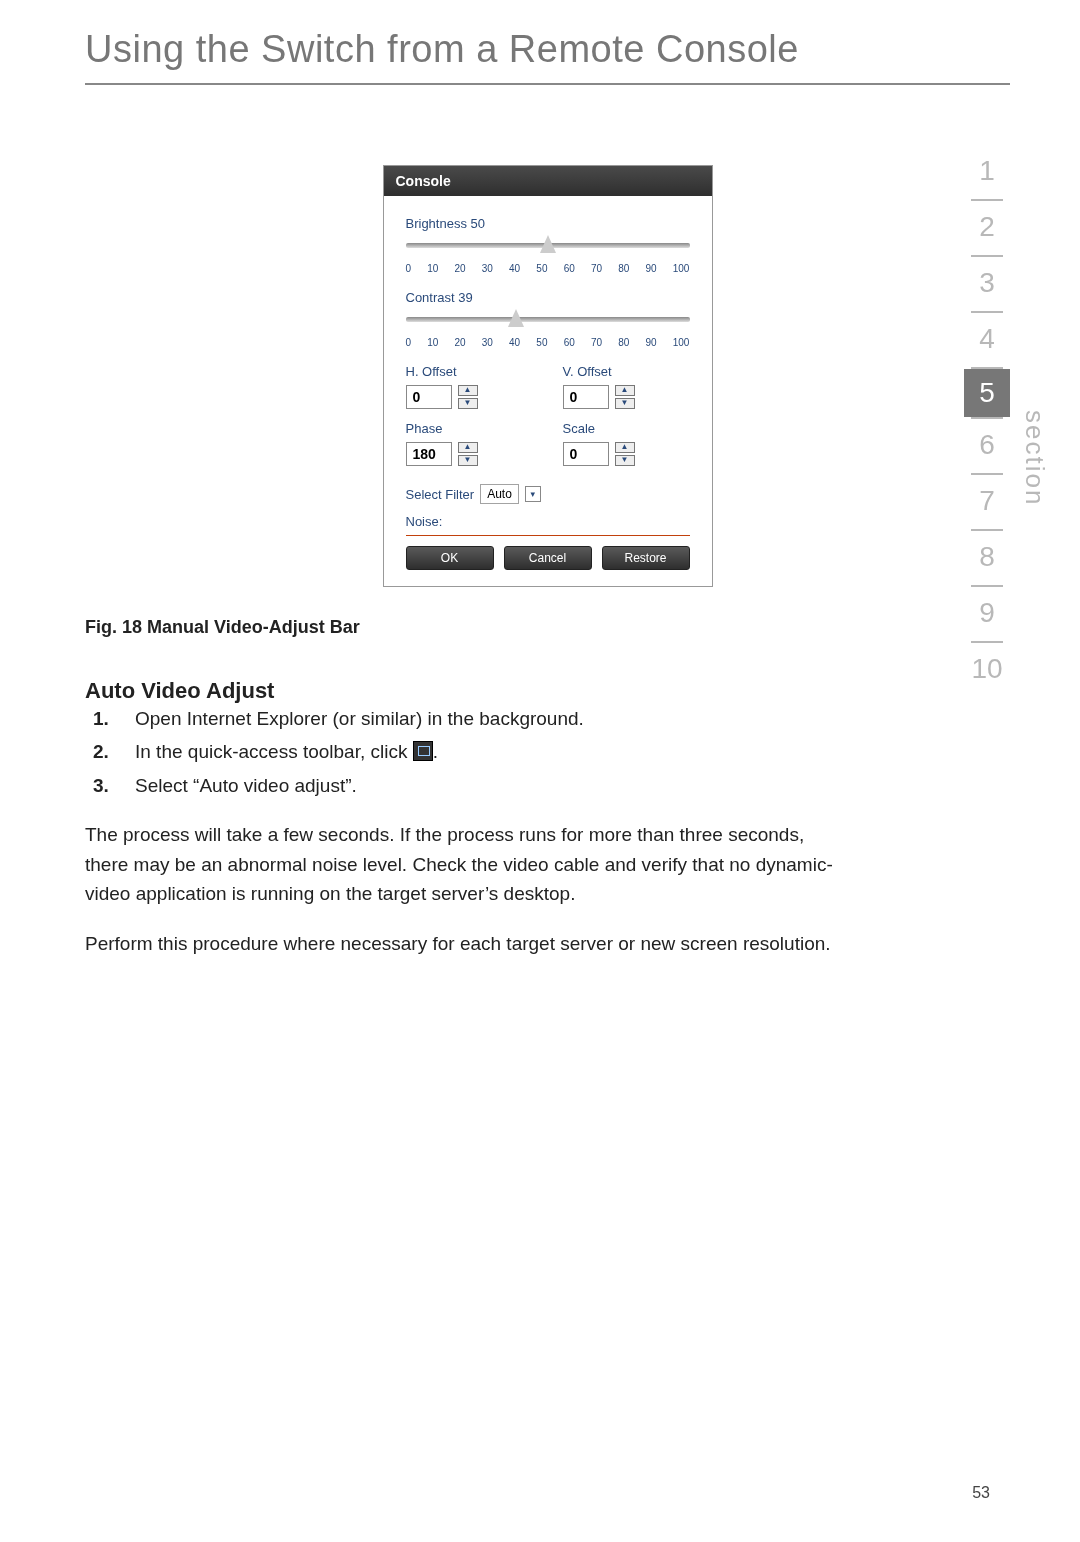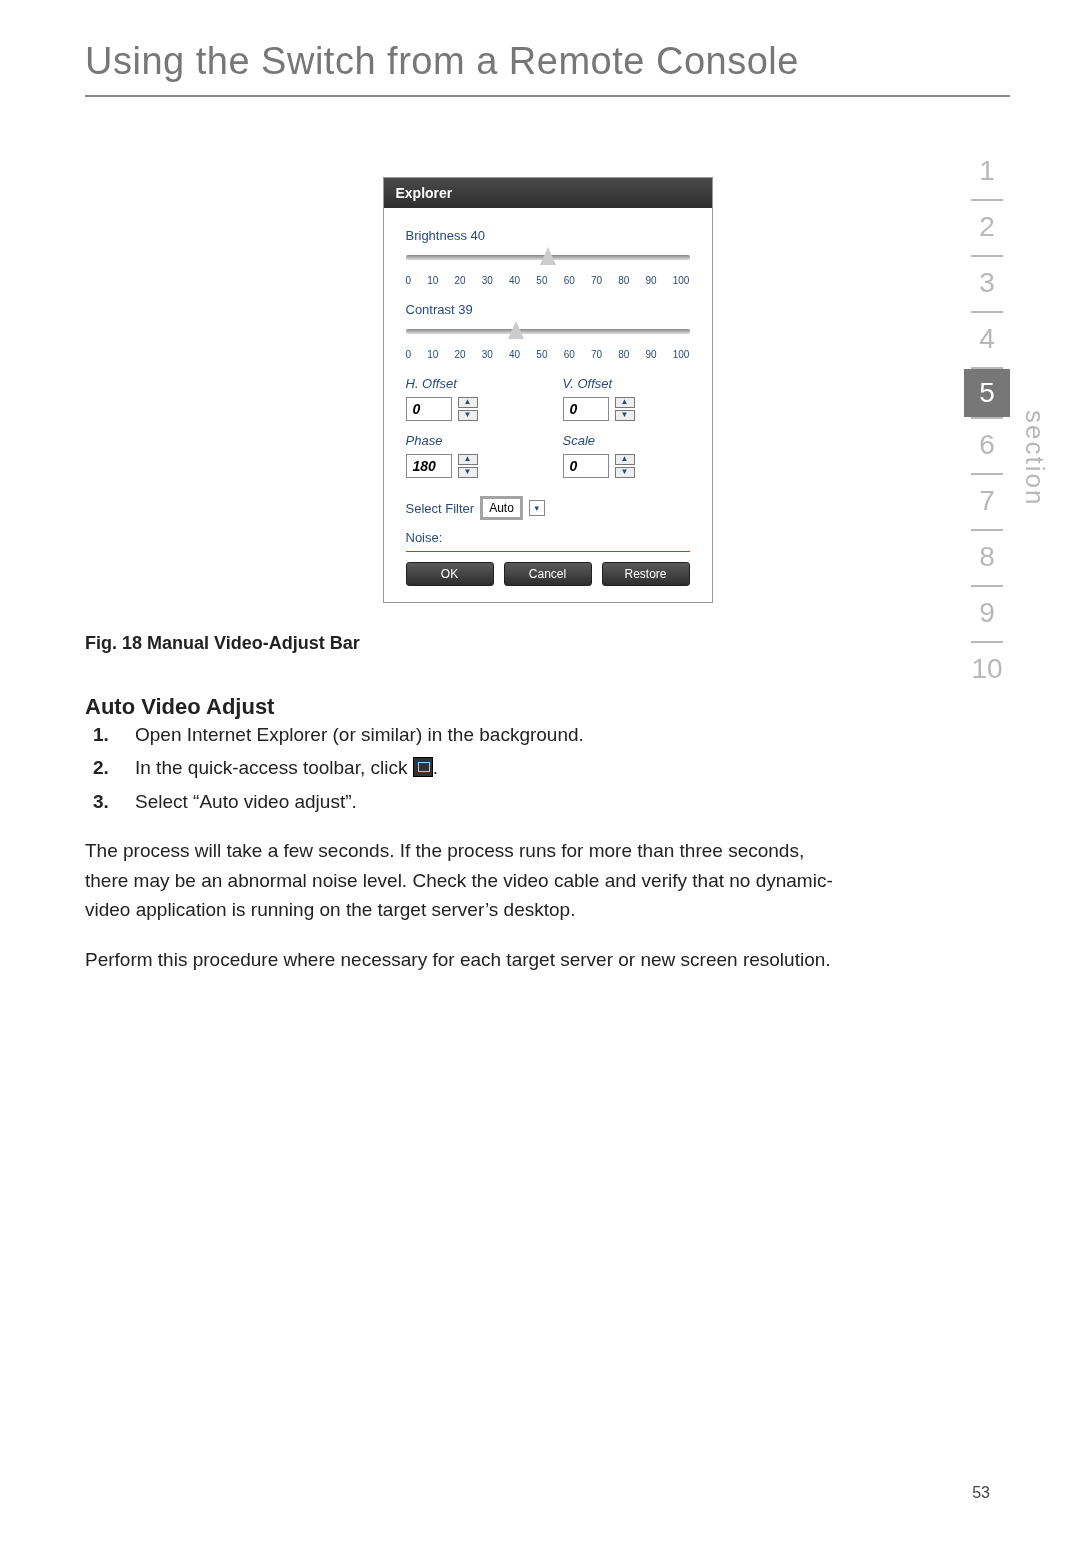--- a/index.html
+++ b/index.html
@@ -5,21 +5,21 @@
   * { box-sizing: border-box; margin: 0; padding: 0; }
   body {
     font-family: Arial, Helvetica, sans-serif;
     background: #fff;
     width: 1080px;
     height: 1542px;
     position: relative;
     color: #222;
   }
   .page {
-    padding: 40px 70px 40px 85px;
+    padding: 28px 70px 40px 85px;
     position: relative;
     height: 100%;
   }
   .title {
     font-size: 38px;
     font-weight: 300;
     color: #777;
     margin-bottom: 12px;
     letter-spacing: 0.5px;
   }
@@ -109,21 +109,20 @@
     color: #2a4a7a;
     display: flex;
     justify-content: space-between;
     margin-bottom: 16px;
   }
   .ticks span { flex: 0 0 auto; }
   .grid2 {
     display: flex;
     gap: 30px;
     margin-bottom: 12px;
-    font-style: italic;
   }
   .gcol { flex: 1; }
   .spin-row {
     display: flex;
     align-items: center;
     gap: 6px;
   }
   .spin-input {
     border: 1px solid #888;
     font-size: 14px;
@@ -147,21 +146,21 @@
     color: #2a4a7a;
   }
   .filter-row {
     display: flex;
     align-items: center;
     gap: 6px;
     margin-top: 18px;
     margin-bottom: 40px;
   }
   .select {
-    border: 3px solid #a3a3a3;
+    border: 1px solid #a3a3a3;
     padding: 2px 6px;
     font-size: 12px;
     display: inline-flex;
     align-items: center;
     gap: 20px;
     color: #000;
   }
   .select-caret {
     border: 1px solid #888;
     width: 16px; height: 16px;
@@ -267,24 +266,24 @@
       <hr class="sep">
     <div class="num">8</div>
       <hr class="sep">
     <div class="num">9</div>
       <hr class="sep">
     <div class="num">10</div>
   </div>
   <div class="section-label">section</div>
 
   <div class="dialog-wrap">
-    <div class="dialog-title">Explorer</div>
+    <div class="dialog-title">Console</div>
     <div class="dialog-body">
 
-      <div class="ctrl-label">Brightness 40</div>
+      <div class="ctrl-label">Brightness 50</div>
       <div class="slider">
         <div class="slider-track"></div>
         <div class="slider-thumb" style="left:50%"></div>
       </div>
       <div class="ticks">
         <span>0</span>
           <span>10</span>
           <span>20</span>
           <span>30</span>
           <span>40</span>

